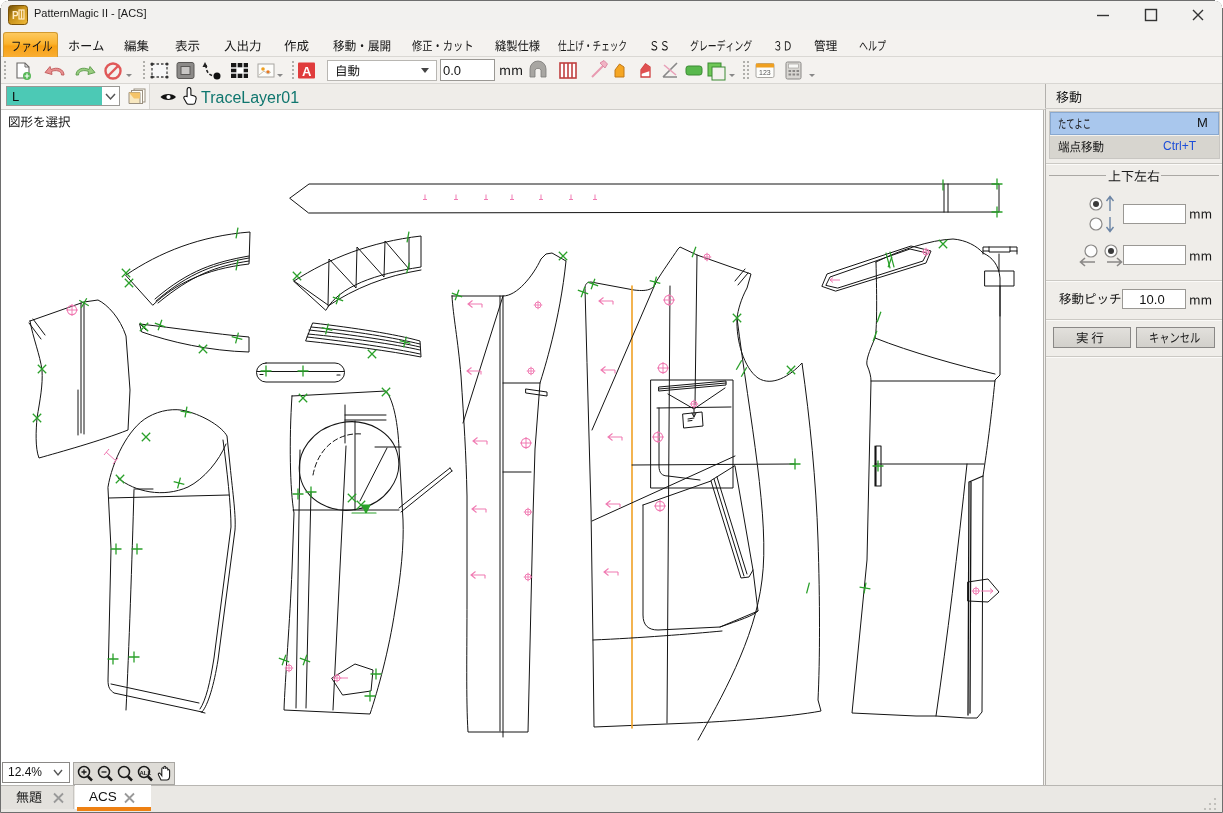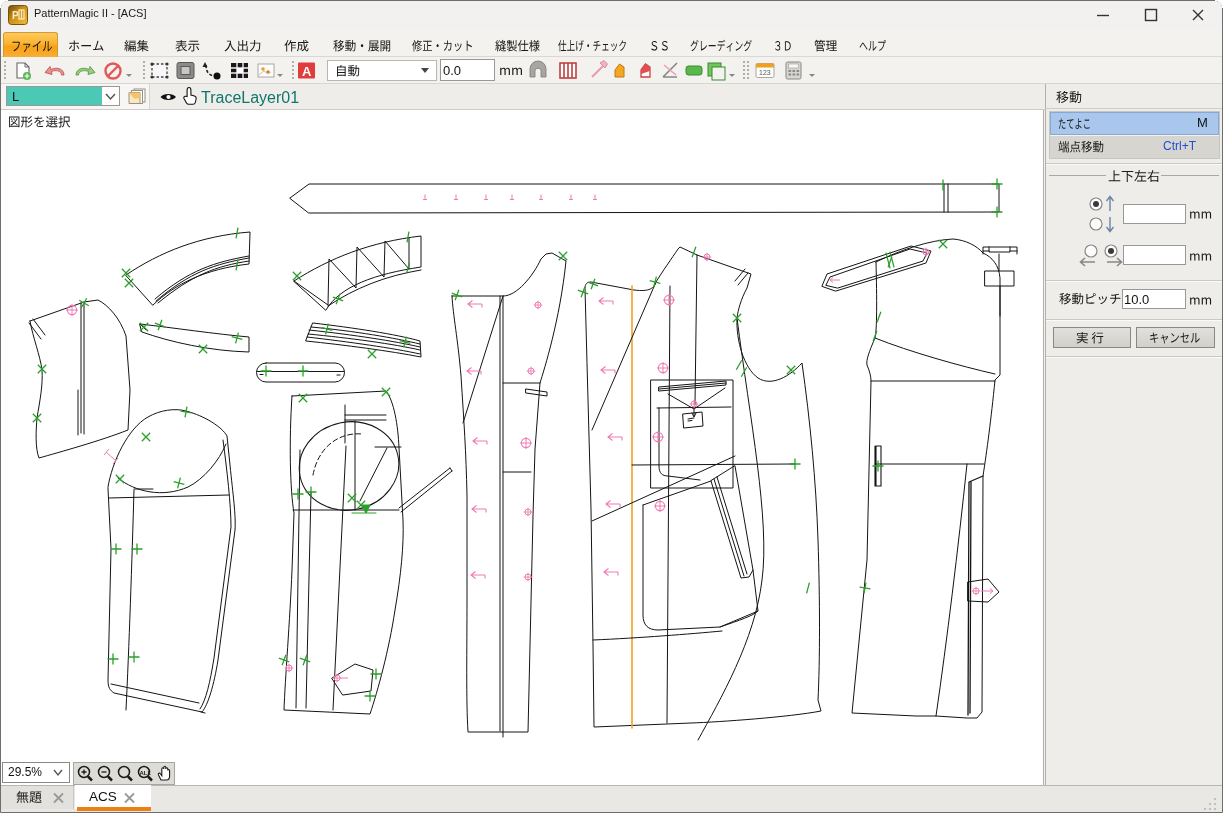--- a/index.html
+++ b/index.html
@@ -265,36 +265,36 @@
     <path transform="translate(0,12.4) scale(0.012500,-0.012500)" d="M92 0H184V394C233 450 279 477 320 477C389 477 421 434 421 332V0H512V394C563 450 607 477 649 477C718 477 750 434 750 332V0H841V344C841 482 788 557 677 557C610 557 554 514 497 453C475 517 431 557 347 557C282 557 226 516 178 464H176L167 543H92Z M1018 0H1110V394C1159 450 1205 477 1246 477C1315 477 1347 434 1347 332V0H1438V394C1489 450 1533 477 1575 477C1644 477 1676 434 1676 332V0H1767V344C1767 482 1714 557 1603 557C1536 557 1480 514 1423 453C1401 517 1357 557 1273 557C1208 557 1152 516 1104 464H1102L1093 543H1018Z" fill="#1a1a1a"></path>
   </svg>
 <svg style="position:absolute;left:1189px;top:248px;overflow:visible" width="23" height="17">
     <path transform="translate(0,12.4) scale(0.012500,-0.012500)" d="M92 0H184V394C233 450 279 477 320 477C389 477 421 434 421 332V0H512V394C563 450 607 477 649 477C718 477 750 434 750 332V0H841V344C841 482 788 557 677 557C610 557 554 514 497 453C475 517 431 557 347 557C282 557 226 516 178 464H176L167 543H92Z M1018 0H1110V394C1159 450 1205 477 1246 477C1315 477 1347 434 1347 332V0H1438V394C1489 450 1533 477 1575 477C1644 477 1676 434 1676 332V0H1767V344C1767 482 1714 557 1603 557C1536 557 1480 514 1423 453C1401 517 1357 557 1273 557C1208 557 1152 516 1104 464H1102L1093 543H1018Z" fill="#1a1a1a"></path>
   </svg>
 <div class="abs" style="left:1046px;top:280px;width:176px;height:2px;border-top:1px solid #cbc9c4;border-bottom:1px solid #fbfaf8"></div>
 <svg style="position:absolute;left:1059px;top:291px;overflow:visible" width="62" height="17">
     <path transform="translate(0,12.4) scale(0.012500,-0.012500)" d="M611 690H812C785 638 746 593 701 554C668 586 617 624 571 653ZM642 840C598 763 512 673 387 611C402 599 425 575 435 559C466 576 495 595 522 614C567 586 617 546 649 514C576 464 490 428 404 407C418 393 436 365 443 347C644 404 832 523 910 733L863 756L849 753H667C686 777 703 801 717 826ZM658 305H865C836 243 795 191 745 147C708 182 651 223 600 254C621 270 640 287 658 305ZM696 463C647 375 547 275 400 207C415 196 437 171 447 155C482 173 515 192 545 213C597 182 652 139 689 103C601 44 495 5 383 -16C397 -32 414 -62 421 -80C663 -26 877 97 962 351L914 372L900 369H715C737 396 755 423 771 450ZM361 826C287 792 155 763 43 744C52 728 62 703 65 687C112 693 162 702 212 712V558H49V488H202C162 373 93 243 28 172C41 154 59 124 67 103C118 165 171 264 212 365V-78H286V353C320 311 360 257 377 229L422 288C402 311 315 401 286 426V488H411V558H286V729C333 740 377 753 413 768Z M1655 827C1655 751 1655 677 1653 606H1534V537H1651C1642 348 1616 185 1529 66V70L1328 49V129H1525V187H1328V248H1523V547H1328V610H1542V669H1328V743C1401 751 1470 760 1524 772L1487 830C1383 806 1201 788 1053 781C1060 765 1068 741 1071 725C1130 727 1195 731 1259 736V669H1042V610H1259V547H1072V248H1259V187H1069V129H1259V42L1042 22L1052 -44C1165 -32 1321 -14 1474 4C1461 -8 1446 -20 1431 -31C1449 -43 1475 -68 1486 -85C1665 48 1710 269 1723 537H1865C1855 171 1843 38 1819 8C1810 -5 1800 -7 1784 -7C1765 -7 1720 -7 1671 -3C1683 -23 1691 -54 1693 -75C1740 -77 1787 -78 1816 -74C1846 -71 1866 -63 1883 -36C1917 6 1927 146 1938 569C1938 578 1938 606 1938 606H1725C1727 677 1728 751 1728 827ZM1134 373H1259V300H1134ZM1328 373H1459V300H1328ZM1134 495H1259V423H1134ZM1328 495H1459V423H1328Z M2759 697C2759 734 2788 764 2825 764C2861 764 2891 734 2891 697C2891 661 2861 632 2825 632C2788 632 2759 661 2759 697ZM2713 697C2713 636 2763 586 2825 586C2887 586 2937 636 2937 697C2937 759 2887 810 2825 810C2763 810 2713 759 2713 697ZM2279 750H2186C2190 727 2192 693 2192 669C2192 616 2192 216 2192 119C2192 38 2235 3 2312 -11C2353 -18 2413 -21 2472 -21C2581 -21 2731 -13 2818 0V91C2735 69 2582 59 2476 59C2427 59 2375 62 2344 67C2295 77 2274 90 2274 141V361C2398 393 2571 446 2683 491C2713 502 2749 518 2777 530L2742 610C2714 593 2684 578 2654 565C2550 520 2392 472 2274 443V669C2274 697 2276 727 2279 750Z M3483 576 3410 551C3430 506 3477 379 3488 334L3562 360C3549 404 3500 536 3483 576ZM3845 520 3759 547C3744 419 3692 292 3621 205C3539 102 3412 26 3296 -8L3362 -75C3474 -32 3596 45 3688 163C3760 253 3803 360 3830 470C3834 483 3838 499 3845 520ZM3251 526 3177 497C3196 462 3251 324 3266 272L3342 300C3323 352 3271 483 3251 526Z M4088 457V374C4112 376 4146 378 4178 378H4475C4463 199 4380 87 4222 14L4301 -41C4473 59 4546 191 4557 378H4836C4861 378 4891 376 4913 374V457C4892 455 4856 453 4834 453H4558V645C4630 656 4707 671 4757 684C4771 688 4791 693 4813 699L4760 768C4711 747 4593 723 4502 710C4394 696 4242 692 4166 695L4186 621C4263 622 4376 625 4477 635V453H4176C4146 453 4111 455 4088 457Z" fill="#1a1a1a"></path>
   </svg>
 <div class="abs" style="left:1122px;top:289px;width:64px;height:20px;background:#fff;border:1px solid #9a9894"></div>
-<div class="abs" style="left:1124px;top:291.5px;width:56px;font-size:13px;text-align:left;color:#111">10.0</div>
+<div class="abs" style="left:1124px;top:291.5px;width:56px;font-size:13px;text-align:center;color:#111">10.0</div>
 <svg style="position:absolute;left:1189px;top:292px;overflow:visible" width="23" height="17">
     <path transform="translate(0,12.4) scale(0.012500,-0.012500)" d="M92 0H184V394C233 450 279 477 320 477C389 477 421 434 421 332V0H512V394C563 450 607 477 649 477C718 477 750 434 750 332V0H841V344C841 482 788 557 677 557C610 557 554 514 497 453C475 517 431 557 347 557C282 557 226 516 178 464H176L167 543H92Z M1018 0H1110V394C1159 450 1205 477 1246 477C1315 477 1347 434 1347 332V0H1438V394C1489 450 1533 477 1575 477C1644 477 1676 434 1676 332V0H1767V344C1767 482 1714 557 1603 557C1536 557 1480 514 1423 453C1401 517 1357 557 1273 557C1208 557 1152 516 1104 464H1102L1093 543H1018Z" fill="#1a1a1a"></path>
   </svg>
 <div class="abs" style="left:1046px;top:319px;width:176px;height:2px;border-top:1px solid #cbc9c4;border-bottom:1px solid #fbfaf8"></div>
 <div class="abs" style="left:1053px;top:327px;width:78px;height:21px;background:linear-gradient(180deg,#e2e0dc,#d2d0cb);border:1px solid #8a8886"></div>
 <svg style="position:absolute;left:1076px;top:330px;overflow:visible" width="28" height="17">
     <path transform="translate(0,12.4) scale(0.012500,-0.012500)" d="M459 642V558H162V495H459V405H178V342H457C455 311 450 279 438 248H62V181H404C351 106 249 35 52 -19C68 -35 90 -64 98 -80C328 -11 439 82 491 181H500C576 37 712 -47 909 -82C919 -62 939 -32 955 -16C780 8 650 73 579 181H943V248H518C526 279 531 311 533 342H832V405H535V495H845V548H922V741H537V840H461V741H77V548H151V674H845V558H535V642Z M1659 780V708H2151V780ZM1491 841C1440 768 1343 679 1259 622C1272 608 1293 579 1303 562C1393 626 1496 724 1563 811ZM1615 504V432H1952V17C1952 1 1945 -4 1926 -5C1908 -6 1840 -6 1769 -3C1780 -25 1791 -56 1794 -77C1892 -77 1949 -77 1983 -66C2016 -53 2028 -30 2028 16V432H2179V504ZM1531 626C1462 512 1352 396 1249 322C1264 307 1291 274 1302 259C1339 289 1378 325 1416 364V-83H1490V446C1532 496 1570 548 1602 600Z" fill="#1a1a1a"></path>
   </svg>
 <div class="abs" style="left:1136px;top:327px;width:79px;height:21px;background:linear-gradient(180deg,#e2e0dc,#d2d0cb);border:1px solid #8a8886"></div>
 <svg style="position:absolute;left:1149px;top:330px;overflow:visible" width="51" height="17">
     <path transform="translate(0,12.4) scale(0.010250,-0.012500)" d="M107 274 125 187C146 193 174 198 213 205C262 214 369 232 482 251L521 49C528 19 531 -11 536 -45L627 -28C618 0 610 34 603 63L562 264L808 303C845 309 877 314 898 316L882 400C860 394 832 388 793 380L547 338L507 539L740 576C766 580 797 584 812 586L795 670C778 665 753 658 724 653C682 645 590 630 493 614L472 722C469 744 464 772 463 791L373 775C380 755 387 733 392 707L413 602C319 587 232 574 193 570C161 566 135 564 110 563L127 473C157 480 180 485 208 490L428 526L468 325C354 307 245 290 195 283C169 279 130 275 107 274Z M1865 475 1815 510C1805 505 1789 501 1777 498C1743 490 1573 457 1432 430L1399 548C1393 573 1388 595 1385 612L1299 591C1308 576 1316 556 1323 531L1356 416L1234 394C1204 389 1179 385 1151 383L1171 307L1374 348L1474 -17C1481 -42 1486 -68 1489 -90L1574 -68C1568 -50 1558 -19 1552 0C1539 44 1490 220 1450 364L1753 424C1719 364 1644 272 1581 218L1652 183C1720 250 1823 390 1865 475Z M2227 733 2170 672C2244 622 2369 515 2419 463L2482 526C2426 582 2298 686 2227 733ZM2141 63 2194 -19C2360 12 2487 73 2587 136C2738 231 2855 367 2923 492L2875 577C2817 454 2695 306 2541 209C2446 150 2316 89 2141 63Z M3886 575 3827 621C3815 614 3796 608 3774 603C3732 594 3557 558 3387 525V681C3387 710 3389 744 3394 773H3299C3304 744 3306 711 3306 681V510C3200 490 3105 473 3060 467L3075 384L3306 432V129C3306 30 3340 -18 3526 -18C3651 -18 3751 -10 3840 2L3844 88C3744 69 3648 59 3532 59C3412 59 3387 81 3387 150V448L3765 524C3735 464 3662 354 3587 286L3657 244C3737 327 3816 452 3862 535C3868 548 3879 565 3886 575Z M4524 21 4577 -23C4584 -17 4595 -9 4611 0C4727 57 4866 160 4952 277L4905 345C4828 232 4705 141 4613 99C4613 130 4613 613 4613 676C4613 714 4616 742 4617 750H4525C4526 742 4530 714 4530 676C4530 613 4530 123 4530 77C4530 57 4528 37 4524 21ZM4066 26 4141 -24C4225 45 4289 143 4319 250C4346 350 4350 564 4350 675C4350 705 4354 735 4355 747H4263C4267 726 4270 704 4270 674C4270 563 4269 363 4240 272C4210 175 4150 86 4066 26Z" fill="#1a1a1a"></path>
   </svg>
 <div class="abs" style="left:1046px;top:356px;width:176px;height:2px;border-top:1px solid #cbc9c4;border-bottom:1px solid #fbfaf8"></div>
 <div class="abs" style="left:2px;top:762px;width:68px;height:21px;background:#fff;border:1px solid #8a8886"></div>
-<div class="abs" style="left:8px;top:765px;font-size:12px;color:#111">29.5%</div>
+<div class="abs" style="left:8px;top:765px;font-size:12px;color:#111">12.4%</div>
 <svg class="abs" style="left:52px;top:769px" width="14" height="8">
     <path d="M2 1 l4 5 4-5" fill="none" stroke="#555" stroke-width="1.4"></path>
   </svg>
 <div class="abs" style="left:73px;top:762px;width:102px;height:23px;background:#dedcd7;border:1px solid #a8a6a2"></div>
 <svg class="abs" style="left:74px;top:763px" width="100" height="21" fill="none" stroke="#1a1a1a" stroke-width="1.5">
  <g>
       <circle cx="10" cy="9" r="5.5"></circle>
       <line x1="14" y1="13.5" x2="18" y2="17.5" stroke-width="2.5"></line>
       <path d="M7.5 9 h5 M10 6.5 v5" stroke-width="1.3"></path>
     </g>

